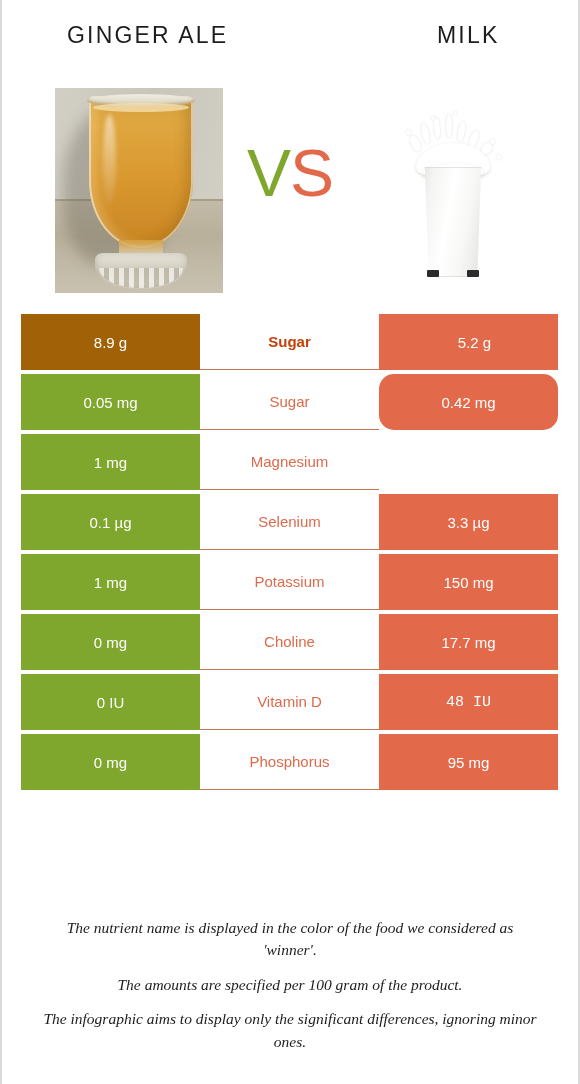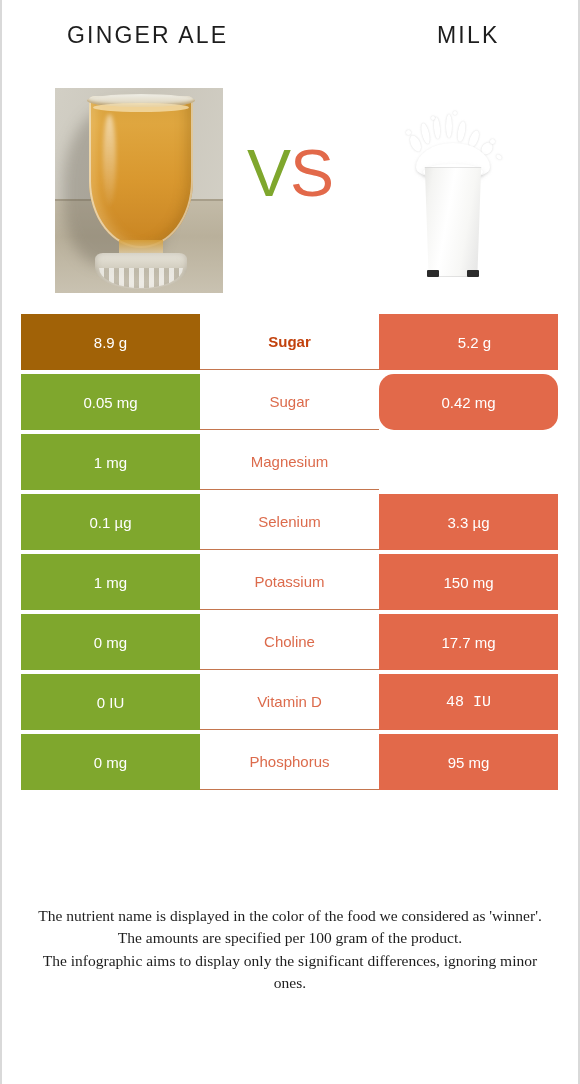--- a/index.html
+++ b/index.html
@@ -277,21 +277,21 @@
     position: absolute;
     left: 30px;
     top: 905px;
     width: 520px;
     text-align: center;
     font-family: "Liberation Serif", serif;
     font-size: 15.5px;
     line-height: 1.45;
     color: #1d1d1d;
   }
-  .footer p { margin: 0; }
+  .footer p { margin: 12px; font-style: italic; }
 </style>
 </head>
 <body>
 
 <div class="edge-left"></div>
 <div class="edge-right"></div>
 
 <div class="header">
   <div class="food-title title-left">GINGER ALE</div>
   <div class="food-title title-right">MILK</div>

